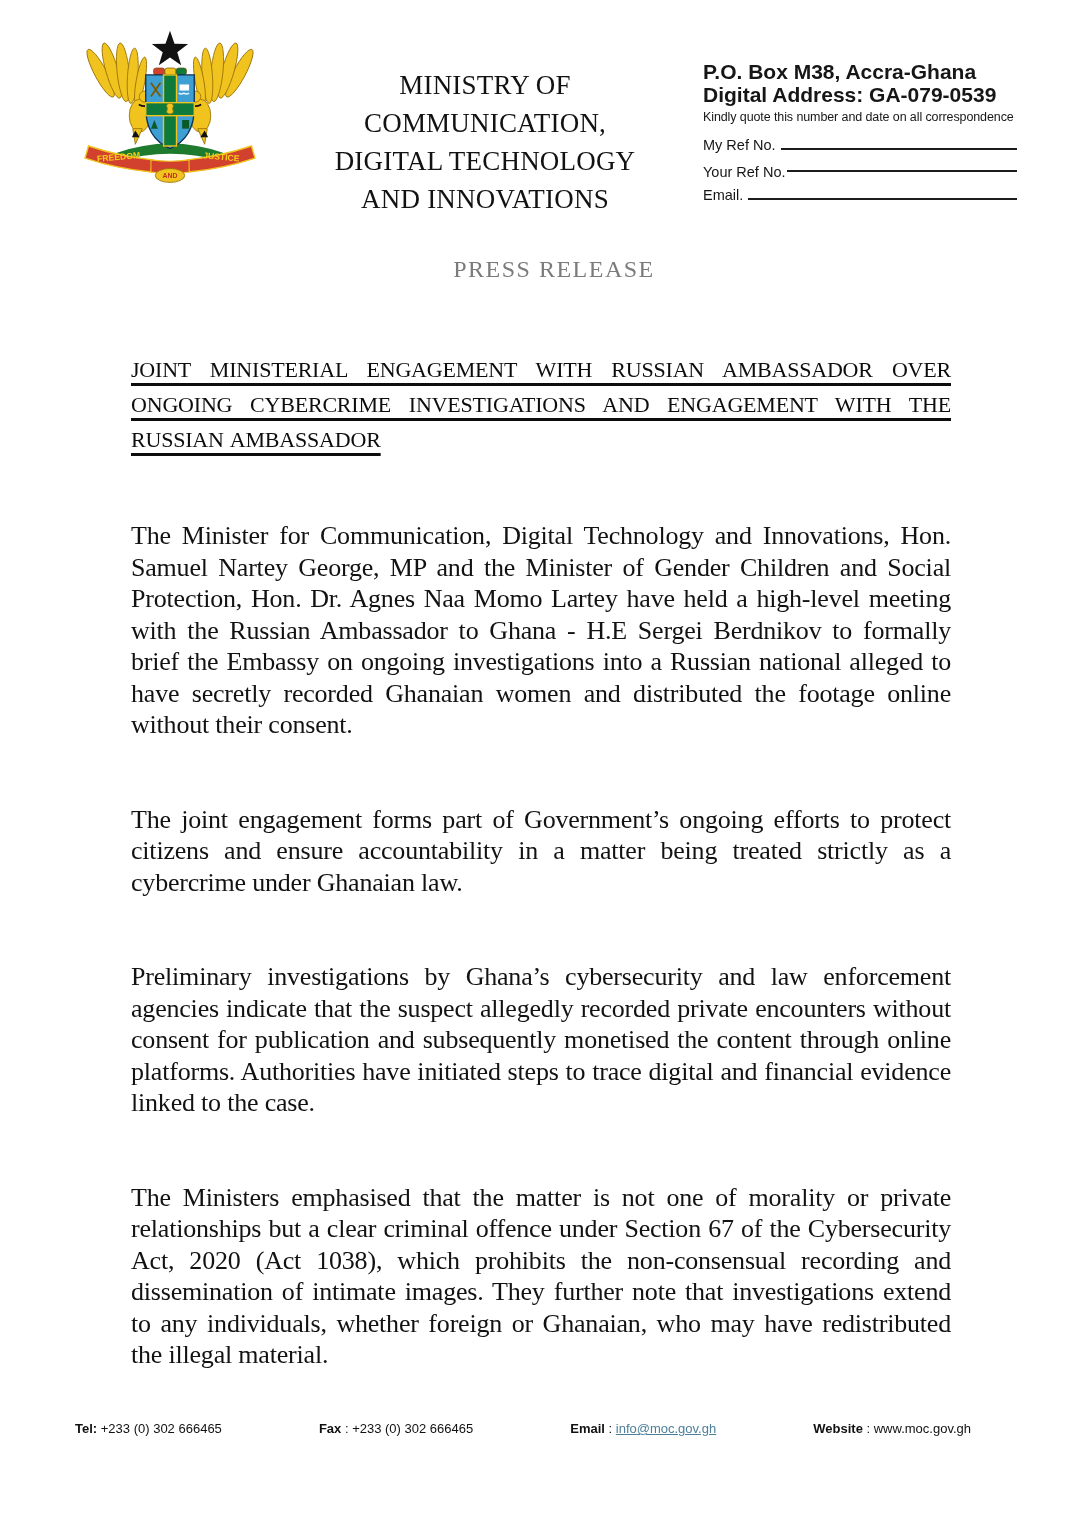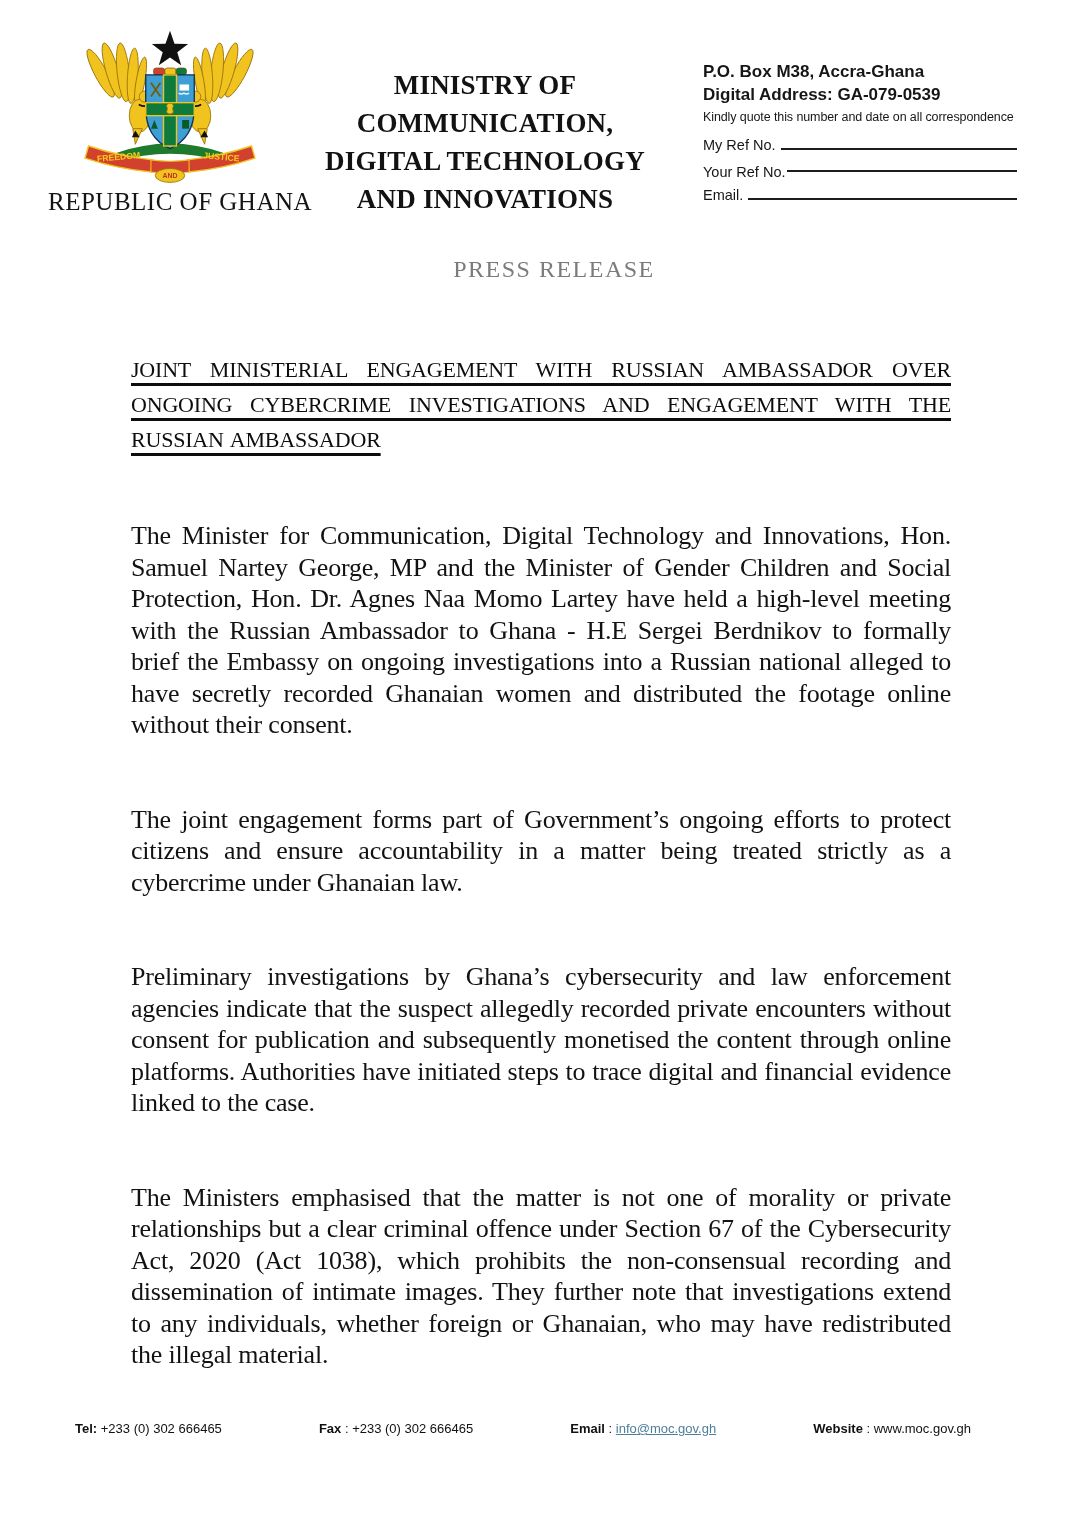--- a/index.html
+++ b/index.html
@@ -12,29 +12,29 @@
     overflow:hidden;
   }
 
   
   .arms-block{position:absolute;left:48px;top:28px;width:244px;text-align:center;}
   .arms-block svg{display:block;margin:0 auto;}
   .arms-caption{margin-top:2px;font-size:25px;letter-spacing:.5px;color:#151515;white-space:nowrap;}
 
   .ministry{
     position:absolute;left:312px;top:66px;width:346px;
-    text-align:center;font-weight:bold;font-size:27px;line-height:38px;
+    text-align:center;font-weight:normal;font-size:27px;line-height:38px;
     color:#121212;letter-spacing:.2px;
   }
 
   .address{
     position:absolute;left:703px;top:60px;width:316px;
     font-family:"Liberation Sans", sans-serif;color:#161616;
   }
-  .addr-bold{font-size:17px;font-weight:700;line-height:23px;}
+  .addr-bold{font-size:21px;font-weight:700;line-height:23px;}
   .addr-note{font-size:12.5px;line-height:16px;margin-top:3px;letter-spacing:-.1px;}
   .ref-row{display:flex;font-size:14.5px;align-items:flex-end;}
   .ref-row.first{margin-top:12px;justify-content:space-between;}
   .ref-row.mid{margin-top:11px;}
   .ref-row.last{margin-top:7px;}
   .lead-under{flex:1;border-bottom:2px solid #1c1c1c;margin:0 2px 3px 5px;}
   .lead-mid{flex:1;border-bottom:2px solid #1c1c1c;margin:0 2px 8px 2px;}
 
   
   .press-release{
@@ -129,21 +129,20 @@
       <g>
         <path d="M26,136 Q62,148 100,152 L98,166 Q58,162 22,150 Z" fill="#D2402E" stroke="#F1C31E" stroke-width="1.6"></path>
         <path d="M214,136 Q178,148 140,152 L142,166 Q182,162 218,150 Z" fill="#D2402E" stroke="#F1C31E" stroke-width="1.6"></path>
         <path d="M98,152 Q120,155 142,152 L142,166 Q120,169 98,166 Z" fill="#D2402E" stroke="#F1C31E" stroke-width="1.2"></path>
         <ellipse cx="120" cy="170" rx="17" ry="8" fill="#F1C31E" stroke="#9a7308" stroke-width="1"></ellipse>
         <text x="61" y="152" transform="rotate(-5 61 152)" font-family="Liberation Sans, sans-serif" font-size="10" font-weight="bold" fill="#F7CE1B" text-anchor="middle">FREEDOM</text>
         <text x="179" y="152" transform="rotate(5 179 152)" font-family="Liberation Sans, sans-serif" font-size="10" font-weight="bold" fill="#F7CE1B" text-anchor="middle">JUSTICE</text>
         <text x="120" y="173.5" font-family="Liberation Sans, sans-serif" font-size="8" font-weight="bold" fill="#C03020" text-anchor="middle">AND</text>
       </g>
     </svg>
-    <div class="arms-caption">REPUBLIC OF GHANA</div>
   </div>
 
   <div class="ministry">
     <div>MINISTRY OF</div>
     <div>COMMUNICATION,</div>
     <div>DIGITAL TECHNOLOGY</div>
     <div>AND INNOVATIONS</div>
   </div>
 
   <div class="address">

